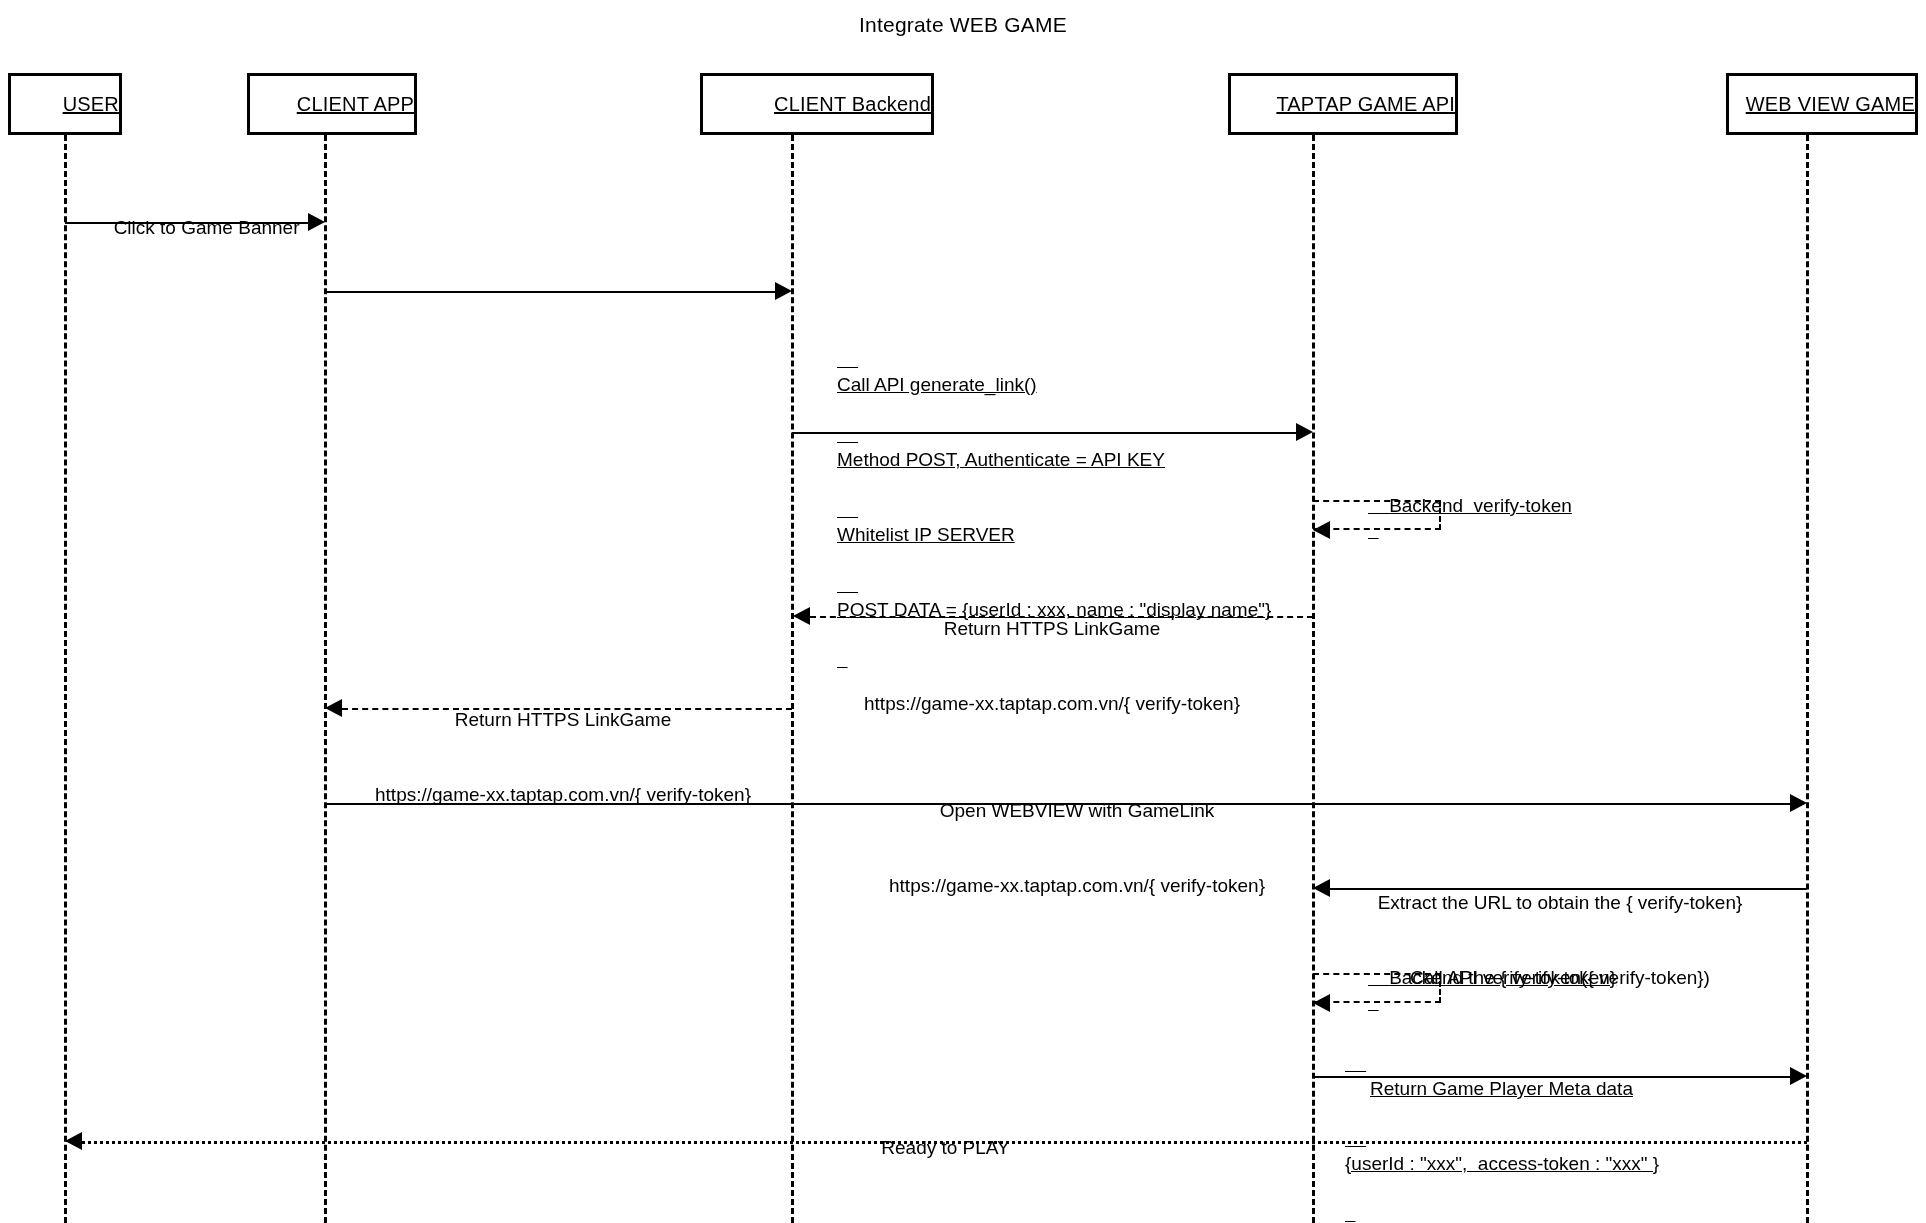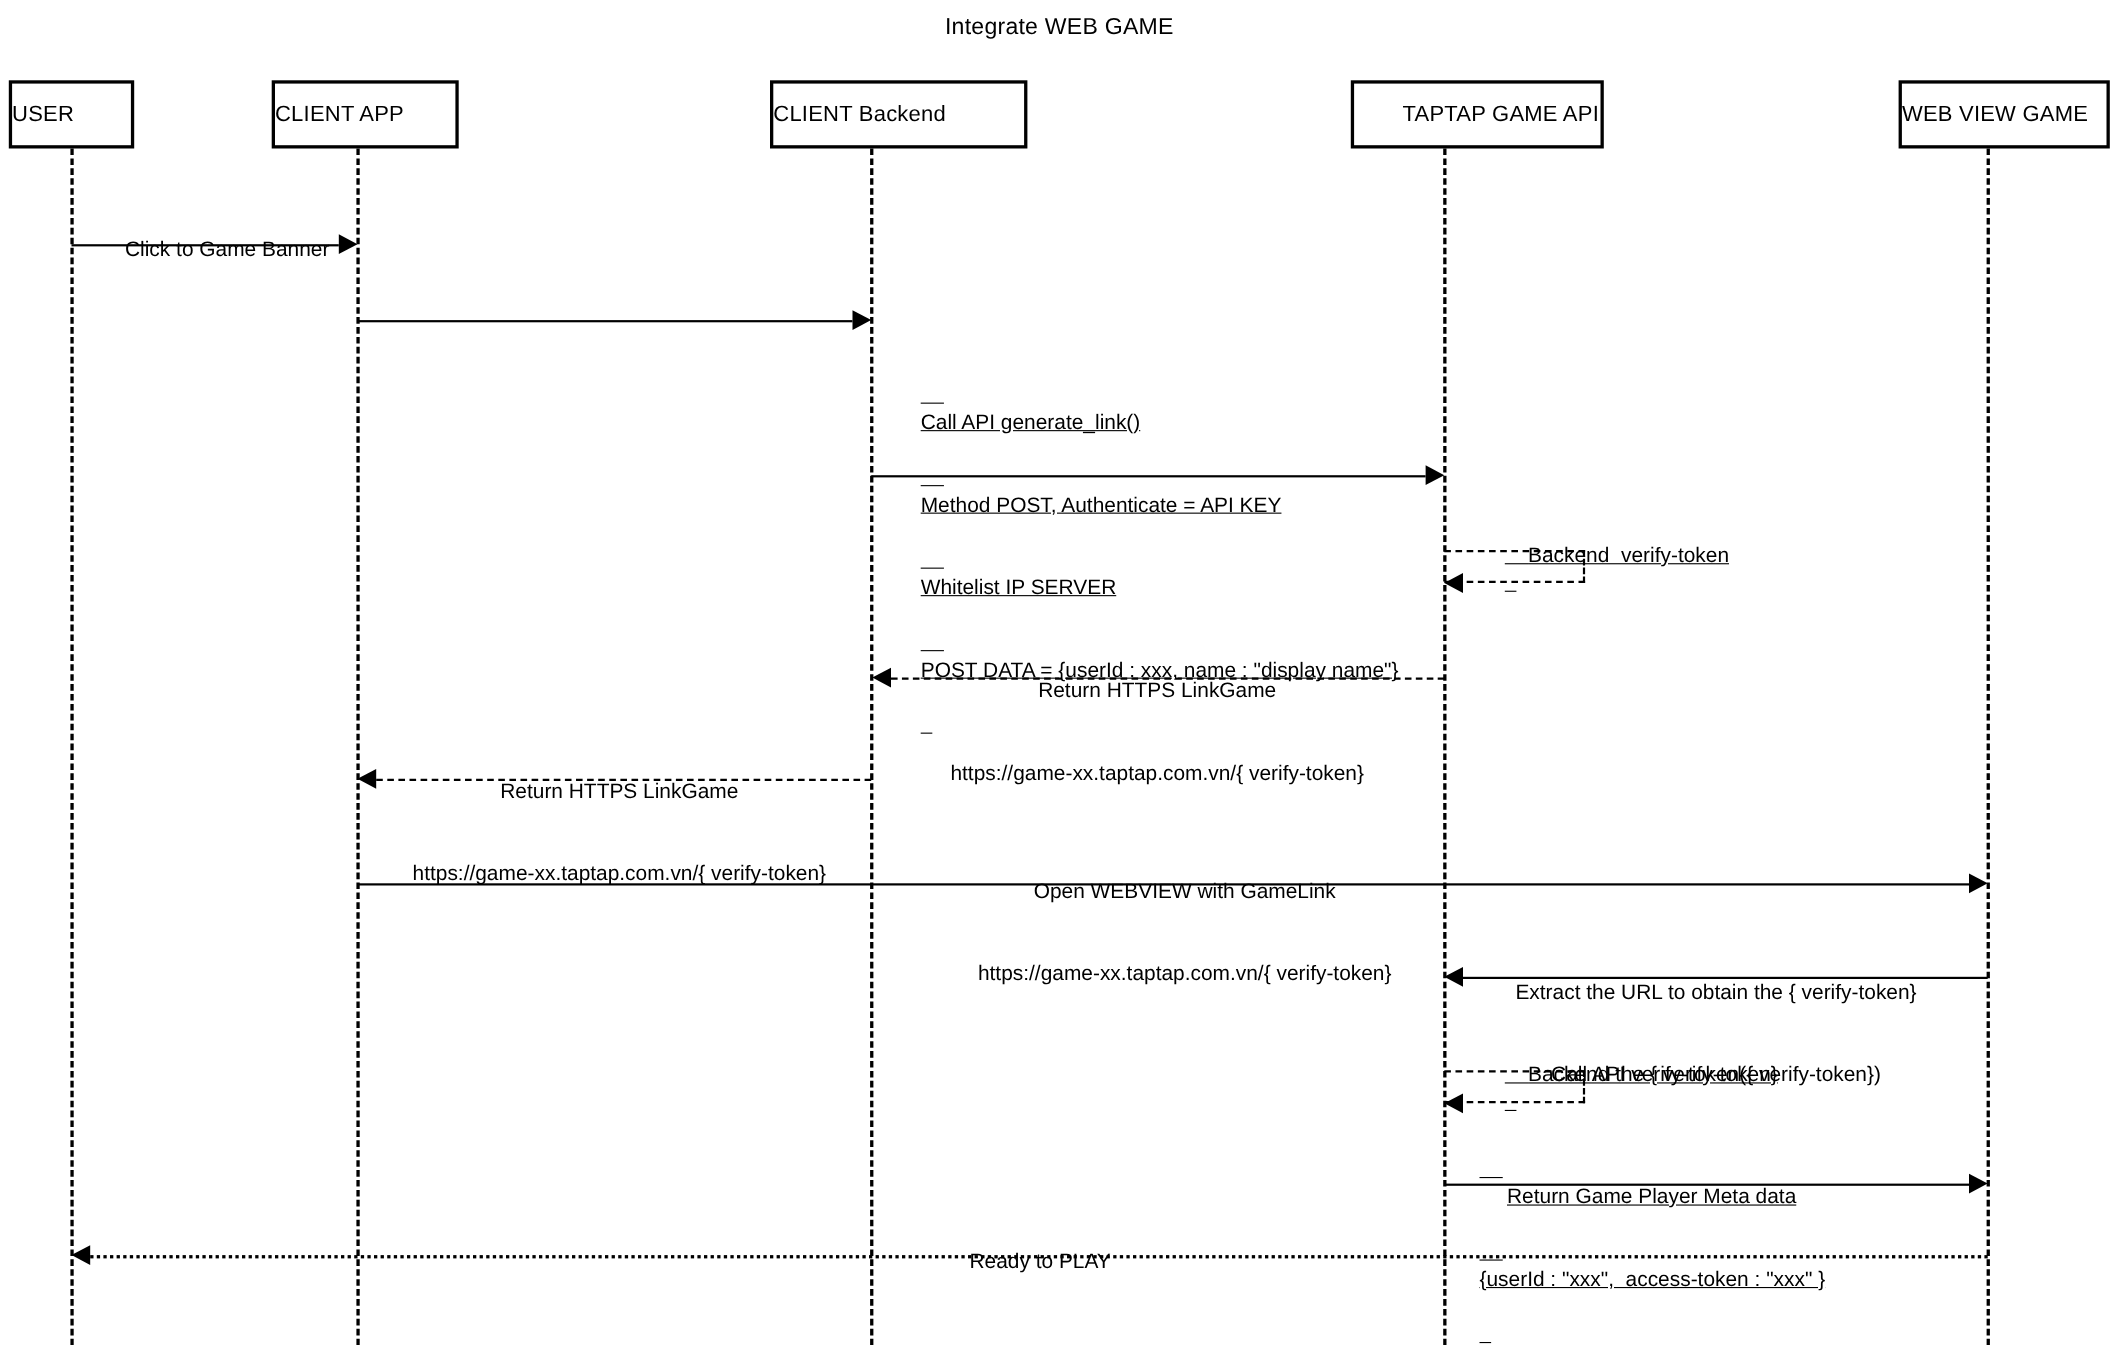--- a/index.html
+++ b/index.html
@@ -29,23 +29,24 @@
     letter-spacing: 0.2px;
     color: #000000;
   }
   .actor-box {
     position: absolute;
     box-sizing: border-box;
     border: 3px solid #000000;
     background: #ffffff;
     display: flex;
     align-items: center;
-    justify-content: flex-start;
+    justify-content: flex-end;
     font-size: 20px;
     letter-spacing: 0.2px;
+    text-decoration: underline;
   }
   .lifeline {
     position: absolute;
     width: 0;
     border-left: 3px dashed #000000;
   }
   .msg-line {
     position: absolute;
     height: 0;
     border-top: 2px solid #000000;

